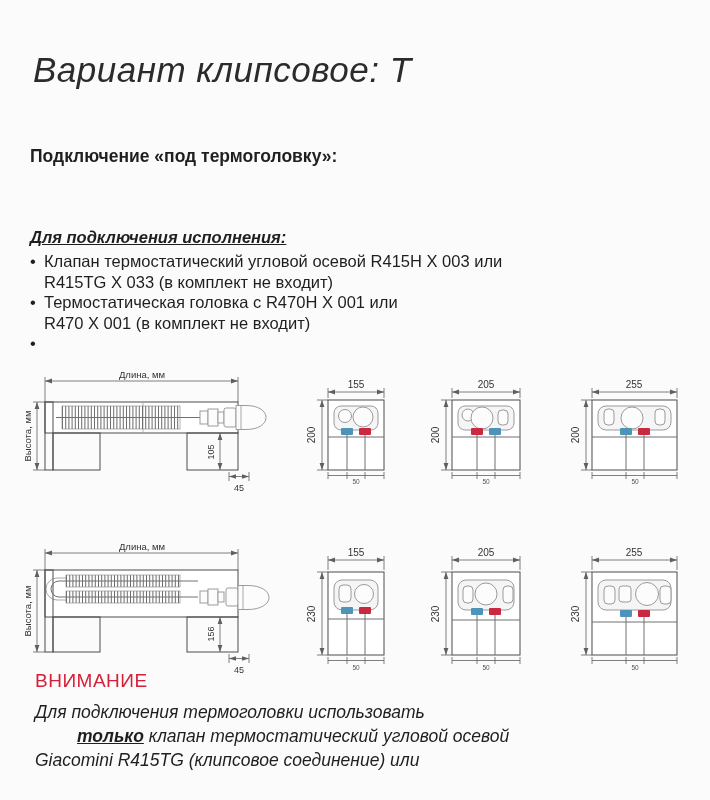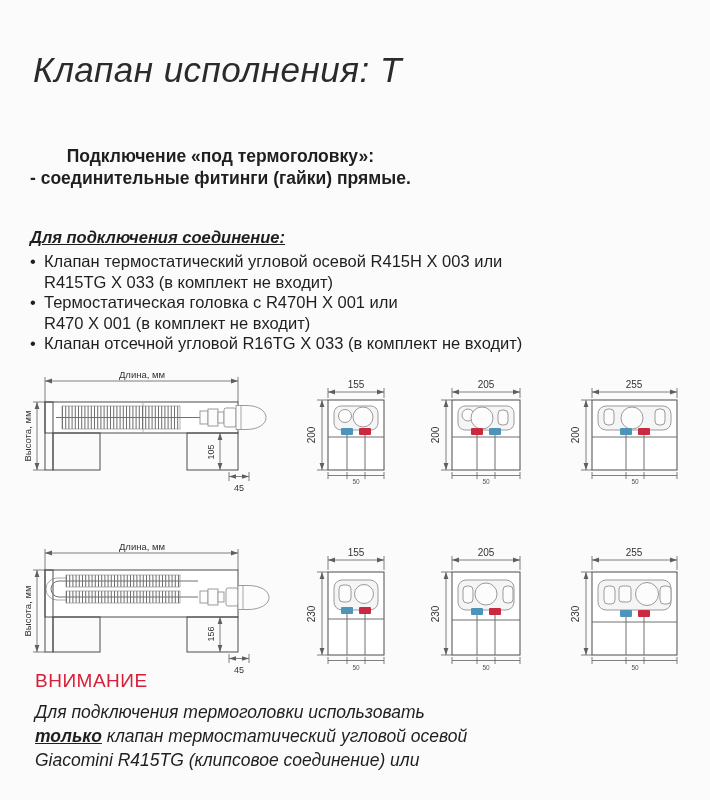--- a/index.html
+++ b/index.html
@@ -16,66 +16,64 @@
   .intro { left:30px; top:146px; font-size:17.5px; font-weight:700; line-height:21.5px;text-align:center; }
   .req-head {
     left:30px; top:228px; font-size:16.5px; font-style:italic; font-weight:600;
     text-decoration:underline;
   }
   .req-list { left:30px; top:251px; font-size:16.5px; line-height:20.6px; }
   .req-list .ln { position:relative; padding-left:14px; white-space:nowrap; }
   .req-list .blt { position:absolute; left:0; top:0; }
   .warn-head { left:35px; top:670px; font-size:19px; font-weight:400; color:#d6203a; letter-spacing:.5px; }
   .warn-body { left:35px; top:700px; font-size:17.5px; line-height:24px;font-style:italic; }
-  .bu { font-weight:700; text-decoration:underline; }
+  .bu { font-weight:700; text-decoration:underline;margin-left:42px; }
   svg { position:absolute; overflow:visible; }
   svg text { font-family:"Liberation Sans", sans-serif; fill:#333; }
   .bx  { fill:#ffffff; stroke:#4d4d4d; stroke-width:1; }
   .bx2 { fill:none;    stroke:#4d4d4d; stroke-width:1; }
   .pn  { fill:#f5f5f5; stroke:#9b9b9b; stroke-width:1; }
   .pn2 { fill:#fcfcfc; stroke:#9b9b9b; stroke-width:1; }
   .dim { stroke:#5f5f5f; stroke-width:.8; fill:none; }
   .ah  { fill:#5f5f5f; stroke:none; }
   .pipe{ stroke:#707070; stroke-width:1; fill:none; }
   .hatch { stroke:#6d6d6d; stroke-dasharray:1 2.2; fill:none; }
   .num { font-size:10px; } .num2 { font-size:9px; }
   .sm  { font-size:6.5px; fill:#555; }
   .axl { font-size:9.5px; fill:#333; }
   .st  { stroke:none; }
 </style>
 </head>
 <body>
 
-<div class="abs title">Клапан исполнения: Т</div>
+<div class="abs title">Вариант клипсовое: Т</div>
 
 <div class="abs intro">
   <div>Подключение «под термоголовку»:</div>
-  <div>- соединительные фитинги (гайки) прямые.</div>
 </div>
 
-<div class="abs req-head">Для подключения соединение:</div>
+<div class="abs req-head">Для подключения исполнения:</div>
 
 <div class="abs req-list">
   <div class="ln">
     <span class="blt">•</span>
     <span>Клапан термостатический угловой осевой R415H X 003 или</span>
   </div>
   <div class="ln">
     <span>R415TG X 033 (в комплект не входит)</span>
   </div>
   <div class="ln">
     <span class="blt">•</span>
     <span>Термостатическая головка с R470H X 001 или</span>
   </div>
   <div class="ln">
     <span>R470 X 001 (в комплект не входит)</span>
   </div>
   <div class="ln">
     <span class="blt">•</span>
-    <span>Клапан отсечной угловой R16TG X 033 (в комплект не входит)</span>
   </div>
 </div>
 
 <svg class="abs" style="left:20px;top:372px" width="272" height="130" viewBox="0 0 272 130">
 
   <g>
     <line class="dim" x1="25" y1="30" x2="25" y2="5"></line>
       <line class="dim" x1="218" y1="30" x2="218" y2="5"></line>
     <line class="dim" x1="25" y1="9" x2="218" y2="9"></line>
     <path class="ah" d="M25 9l7 -2.4v4.8z"></path>

